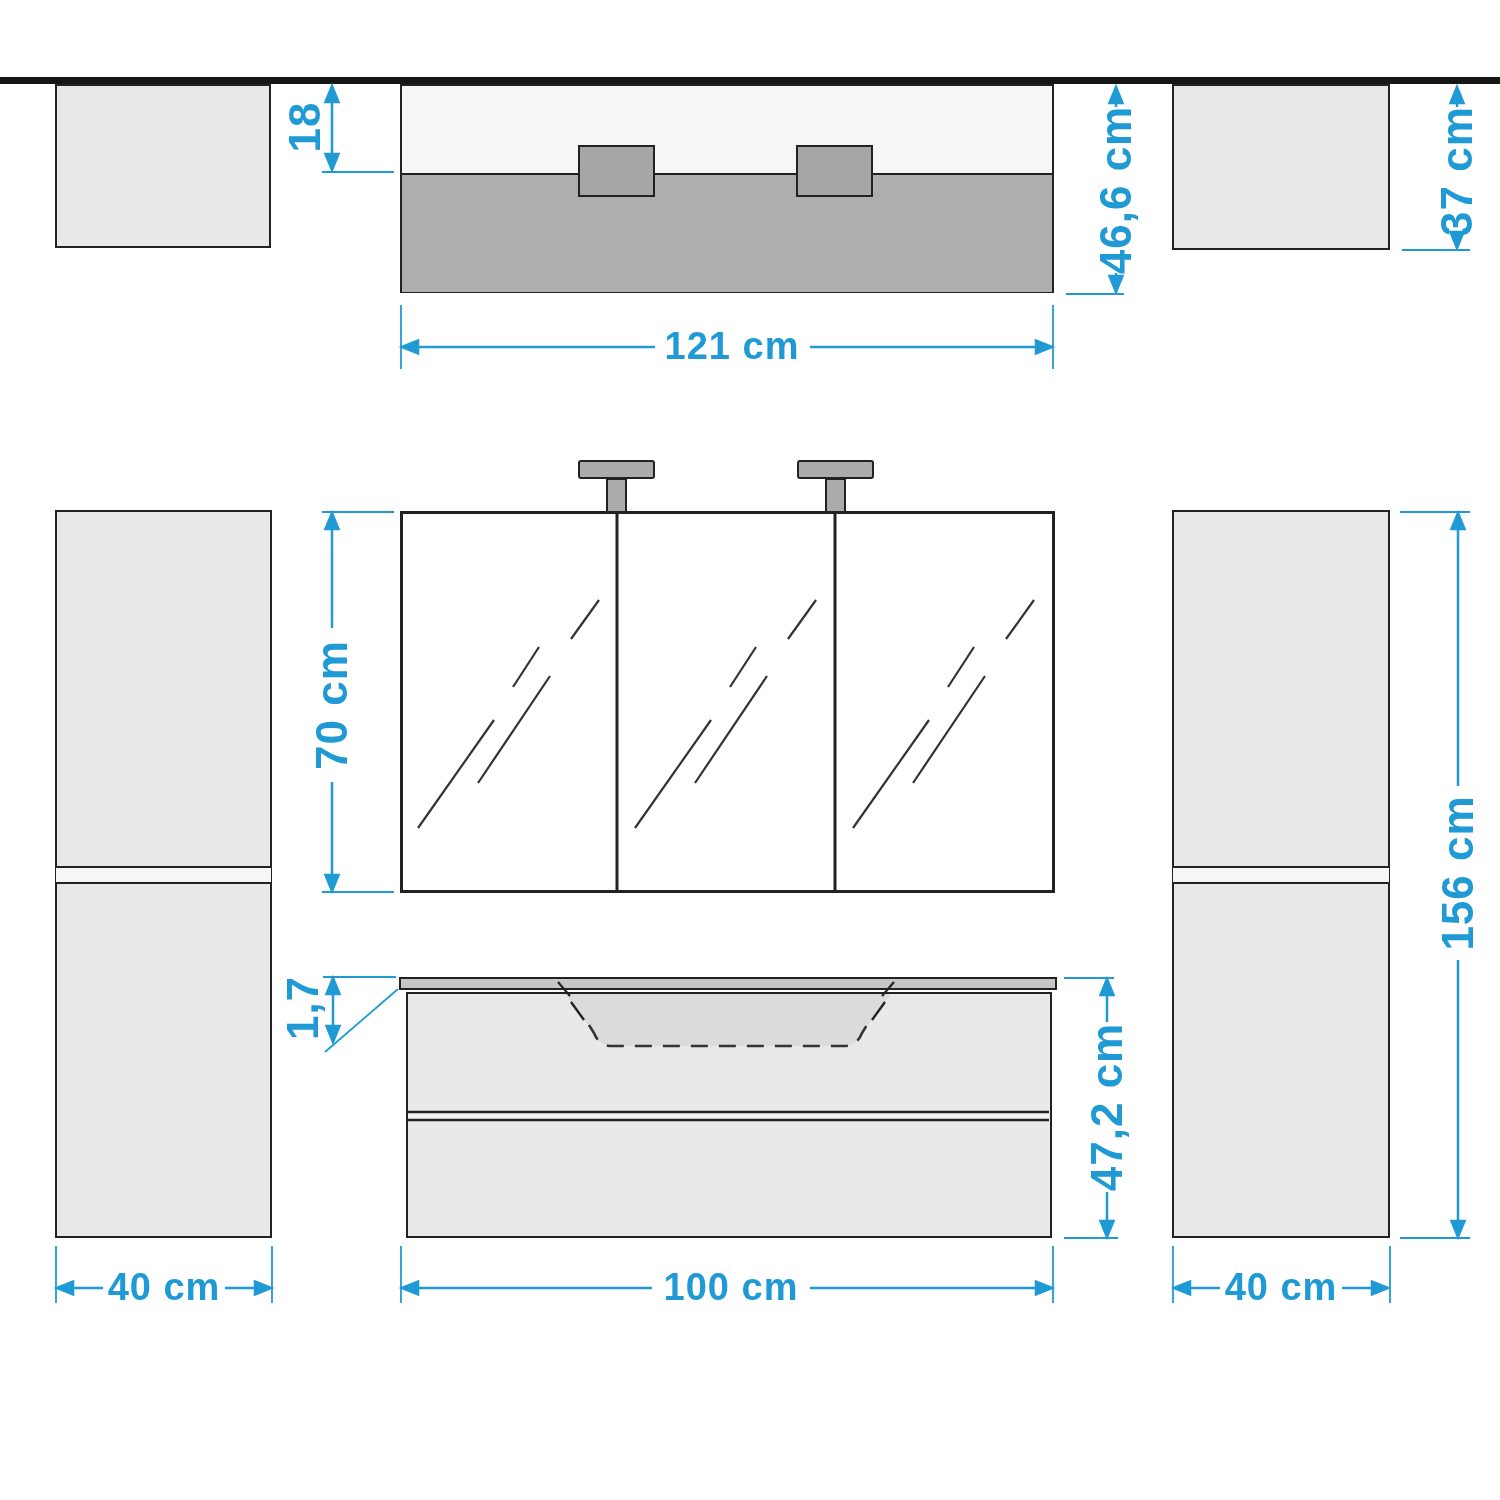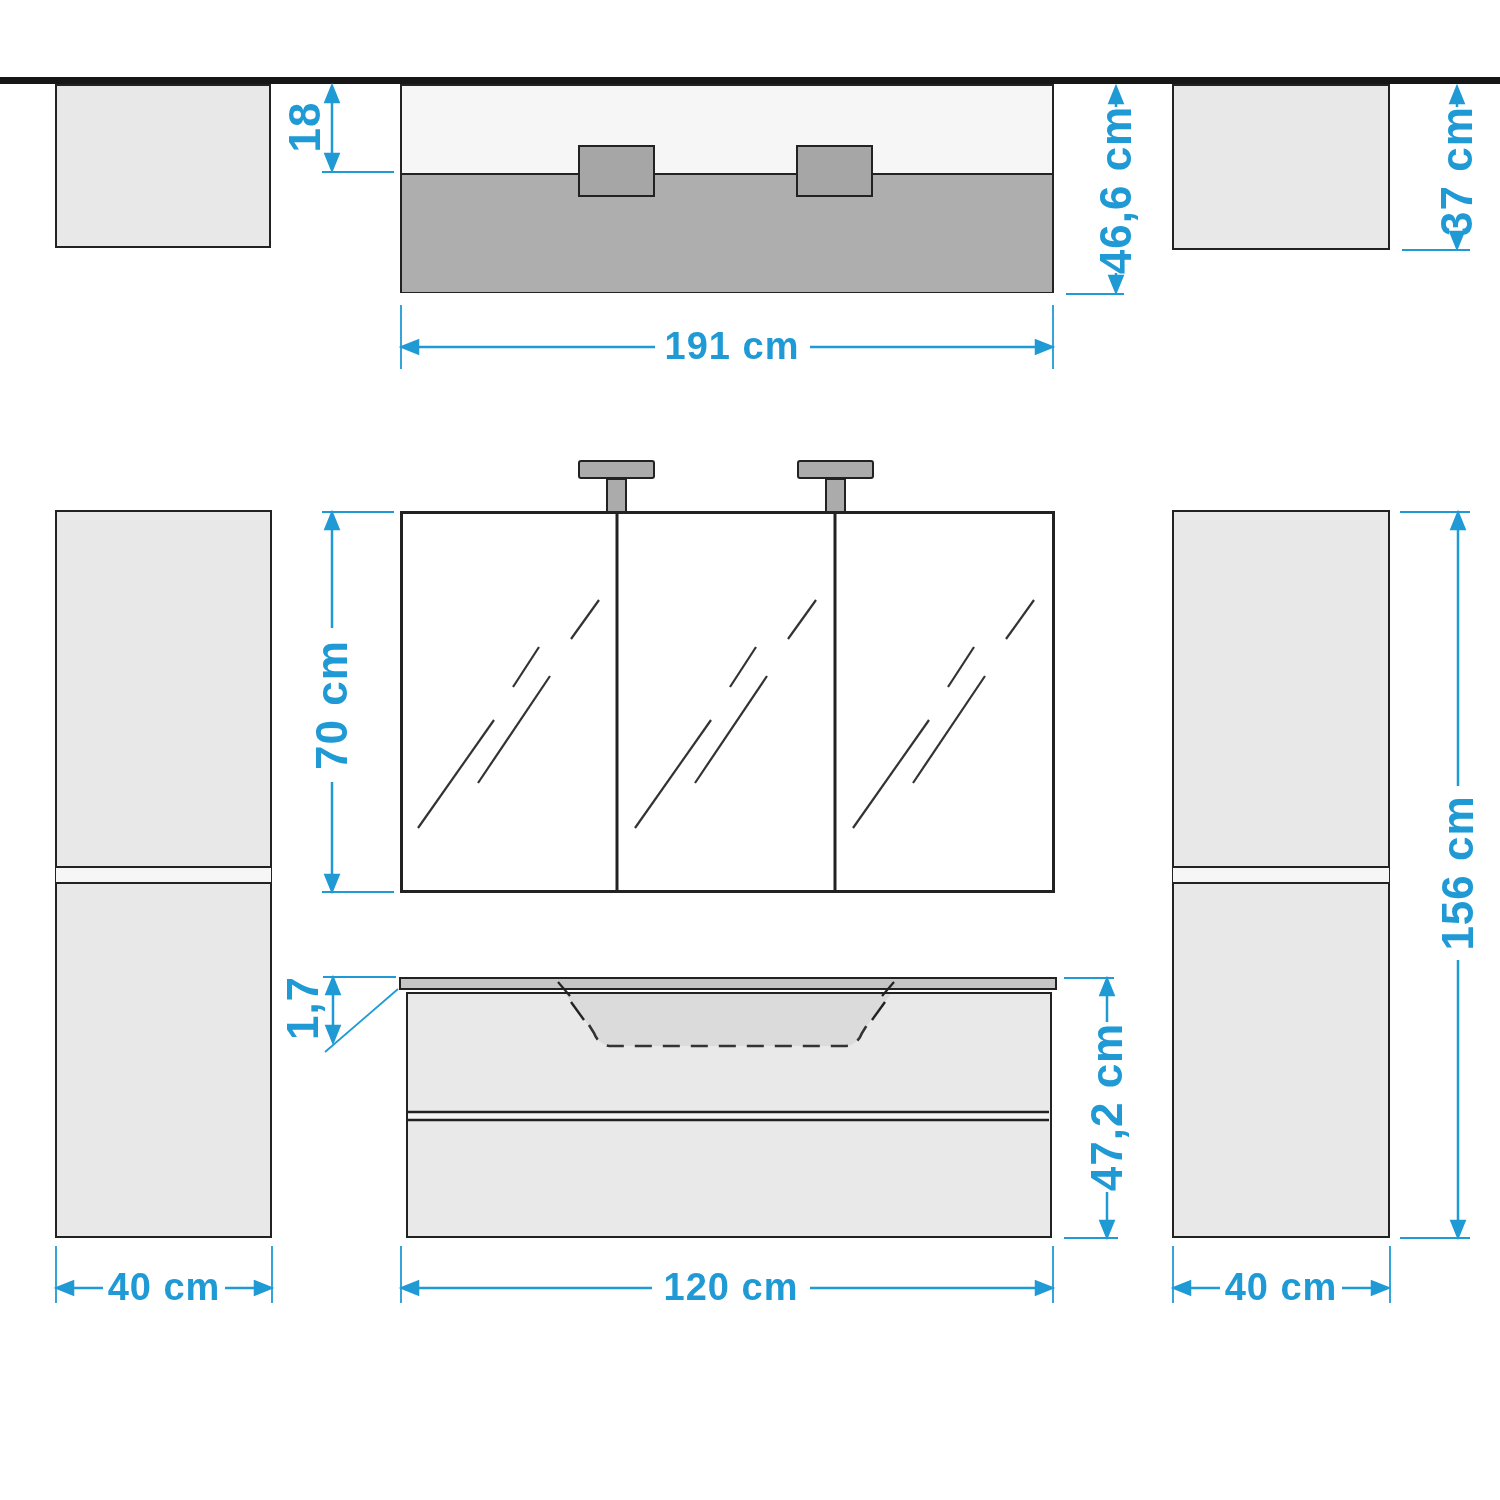--- a/index.html
+++ b/index.html
@@ -206,22 +206,22 @@
         <line x1="1188" y1="1288" x2="1220" y2="1288"></line>
         <line x1="1342" y1="1288" x2="1374" y2="1288"></line>
         <polygon points="1388,1288 1372,1281.5 1372,1294.5"></polygon>
       </g>
     </g>
   </svg>
 
   <div class="dim-label v" style="left:305px;top:127px;">18</div>
   <div class="dim-label v" style="left:1116px;top:190px;">46,6 cm</div>
   <div class="dim-label v" style="left:1457px;top:171px;">37 cm</div>
-  <div class="dim-label" style="left:732px;top:346px;">191 cm</div>
+  <div class="dim-label" style="left:732px;top:346px;">121 cm</div>
   <div class="dim-label v" style="left:332px;top:705px;">70 cm</div>
   <div class="dim-label v" style="left:1458px;top:873px;">156 cm</div>
   <div class="dim-label v" style="left:303px;top:1008px;">1,7</div>
   <div class="dim-label v" style="left:1107px;top:1107px;">47,2 cm</div>
-  <div class="dim-label" style="left:731px;top:1287px;">120 cm</div>
+  <div class="dim-label" style="left:731px;top:1287px;">100 cm</div>
   <div class="dim-label" style="left:164px;top:1287px;">40 cm</div>
   <div class="dim-label" style="left:1281px;top:1287px;">40 cm</div>
 
 </div>
 
 </body></html>

